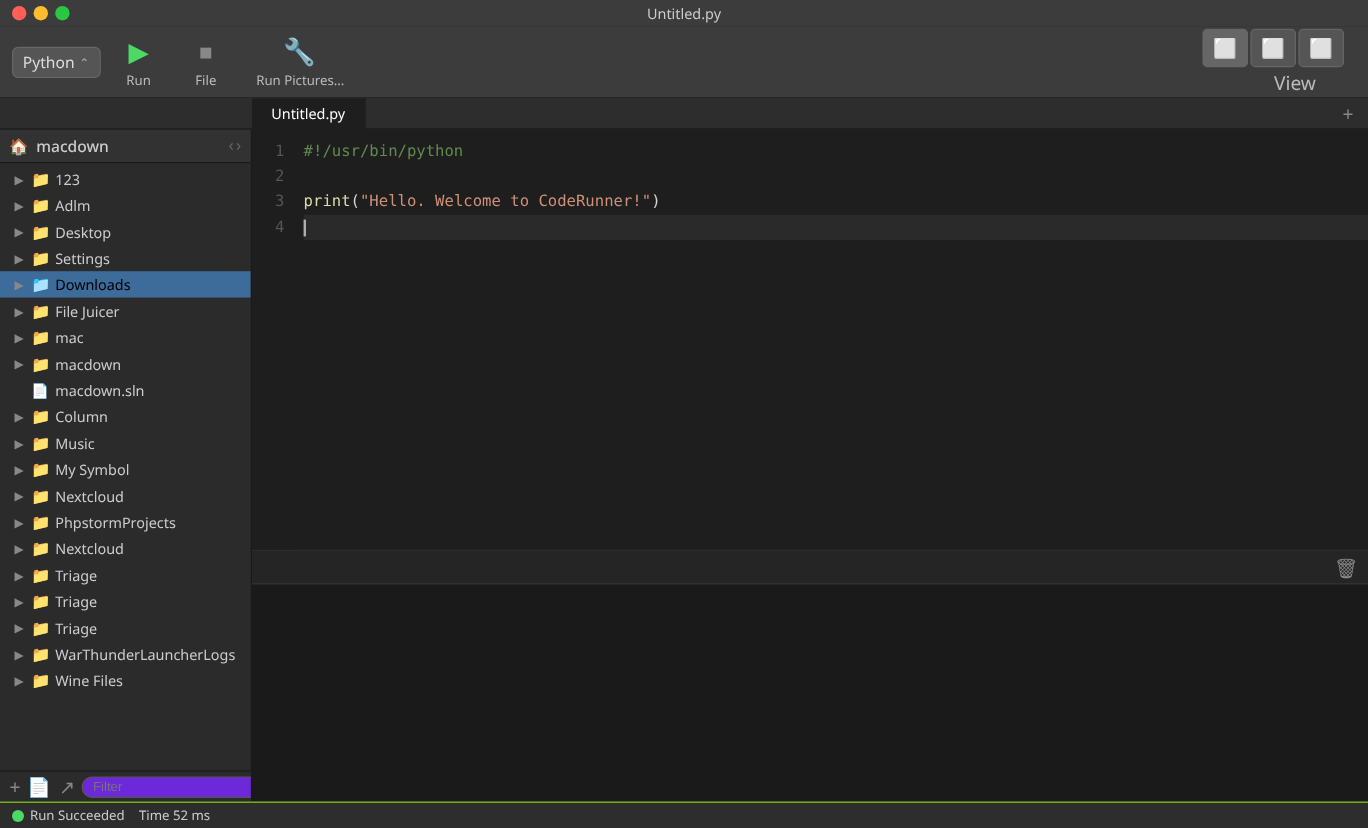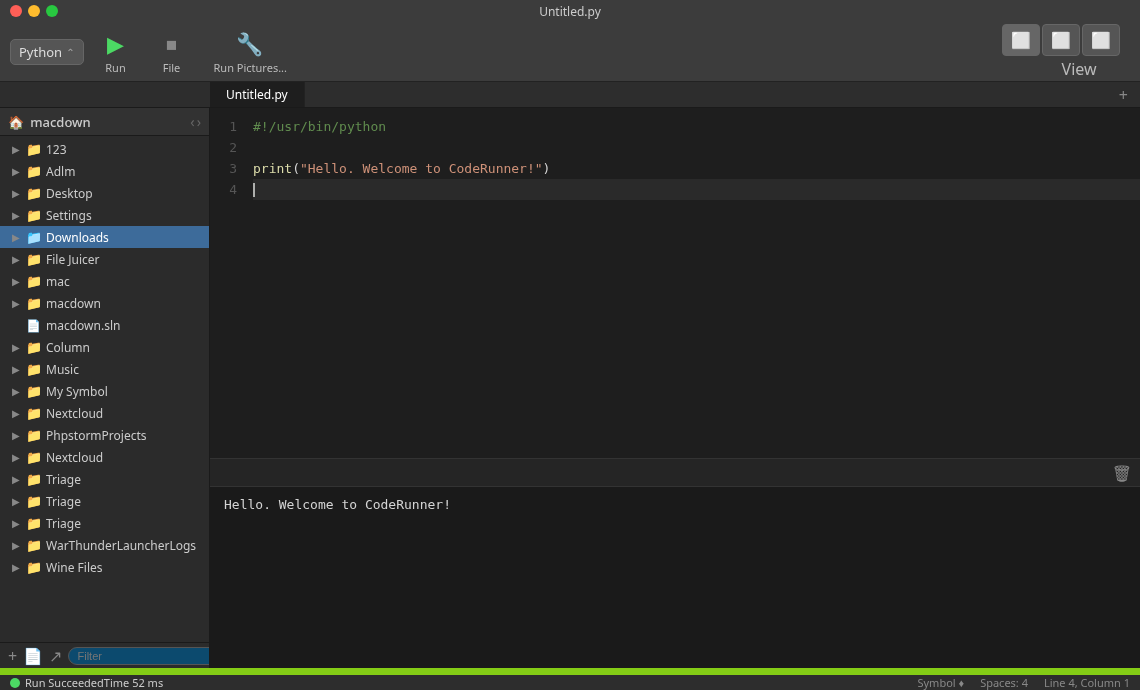--- a/index.html
+++ b/index.html
@@ -223,40 +223,40 @@
       display: flex;
       align-items: center;
       justify-content: center;
       font-size: 13px;
     }
     .tree-item .item-name {
       font-size: 12px;
       color: #ccc;
       white-space: nowrap;
     }
-    .tree-item.selected .item-name { color: #ffffff; }
+    .tree-item.selected .item-name { color: #000000; }
 
     
     .sidebar-footer {
       height: 26px;
       background: #2b2b2b;
       border-top: 1px solid #1a1a1a;
       display: flex;
       align-items: center;
       padding: 0 8px;
       gap: 6px;
     }
     .sidebar-footer .footer-btn {
       color: #888;
       font-size: 16px;
       cursor: pointer;
     }
     .filter-input {
       flex: 1;
-      background: #0c4a6e;
+      background: #6d28d9;
       border: 1px solid #555;
       border-radius: 10px;
       height: 18px;
       padding: 0 8px;
       color: #ccc;
       font-size: 11px;
     }
 
     
     .right-panel {
@@ -349,24 +349,25 @@
       color: #d4d4d4;
       font-family: 'Menlo', 'Monaco', monospace;
       font-size: 13px;
       overflow-y: auto;
     }
 
     
     .statusbar {
       height: 22px;
       background: #2d2d2d;
-      border-top: 7px solid #84cc16;
-      display: flex;
-      align-items: flex-start;
+      border-top: 1px solid #84cc16;
+      display: flex;
+      align-items: center;
       padding: 0 10px;
+      gap: 12px;
       flex-shrink: 0;
     }
     .status-run {
       display: flex;
       align-items: center;
       gap: 5px;
     }
     .status-dot {
       width: 10px;
       height: 10px;
@@ -574,32 +575,24 @@
           <div class="code-line"><span class="kw-func">print</span><span class="kw-paren">(</span><span class="kw-string">"Hello. Welcome to CodeRunner!"</span><span class="kw-paren">)</span></div>
           <div class="code-line active-line"><span class="cursor"></span></div>
         </div>
       </div>
     </div>
 
     <div class="output-panel">
       <div class="output-toolbar">
         <span class="output-trash">🗑</span>
       </div>
-      <div class="output-content">
-        <span>Hello. Welcome to CodeRunner!</span>
-      </div>
     </div>
   </div>
 </div>
 
 <div class="statusbar">
   <div class="status-run">
     <div class="status-dot"></div>
     <span class="status-text">Run Succeeded</span>
   </div>
   <span class="status-text"><span>Time </span><span>52 ms</span></span>
   <div class="status-spacer"></div>
-  <div class="status-right">
-    <span class="status-item">Symbol ♦</span>
-    <span class="status-item">Spaces: 4</span>
-    <span class="status-item">Line 4, Column 1</span>
-  </div>
 </div>
 
 </body></html>

